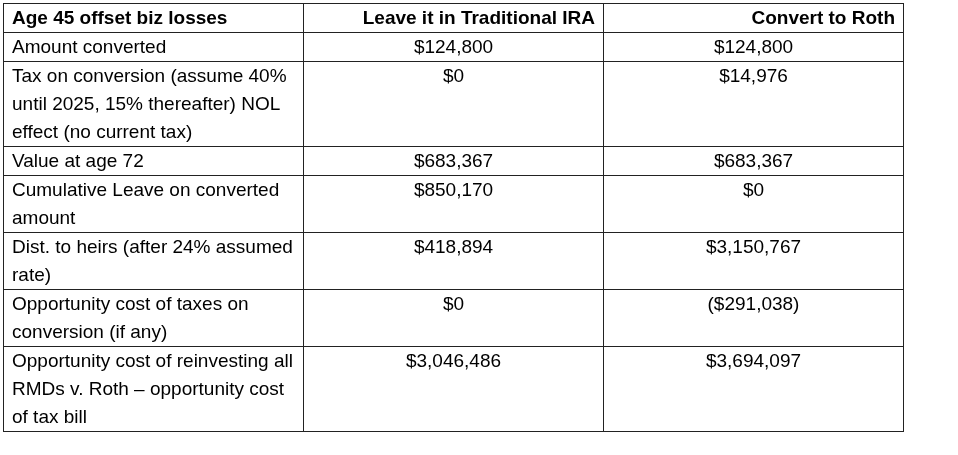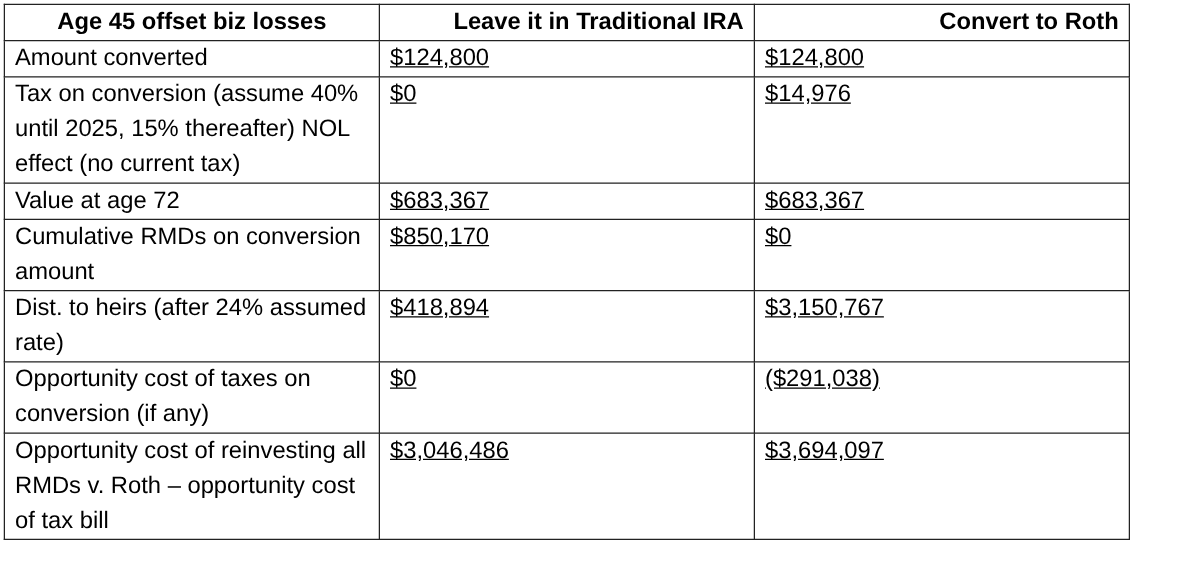--- a/index.html
+++ b/index.html
@@ -11,26 +11,26 @@
     font-size: 19px; color: #000;
     table-layout: fixed;
   }
   table.cmp td, table.cmp th {
     border: 1.5px solid #222;
     padding: 0 8px;
     line-height: 28px;
     vertical-align: top;
     font-weight: normal;
   }
-  table.cmp th { font-weight: bold; text-align: center; }
+  table.cmp th { font-weight: bold; text-align: left; }
   table.cmp th.c2, table.cmp th.c3 { text-align: right; padding-left: 10px; }
   .col1 { width: 300px; }
   .col2 { width: 300px; }
   .col3 { width: 300px; }
-  td.num { text-align: left; text-decoration: underline; }
+  td.num { text-align: center; }
 </style>
 </head>
 <body>
 
 <table class="cmp">
   <colgroup>
     <col class="col1">
       <col class="col2">
       <col class="col3">
   </colgroup>
@@ -51,21 +51,21 @@
       <td>Tax on conversion (assume 40% until 2025, 15% thereafter) NOL effect (no current tax)</td>
       <td class="num">$0</td>
       <td class="num">$14,976</td>
     </tr>
     <tr>
       <td>Value at age 72</td>
       <td class="num">$683,367</td>
       <td class="num">$683,367</td>
     </tr>
     <tr>
-      <td>Cumulative RMDs on conversion amount</td>
+      <td>Cumulative Leave on converted amount</td>
       <td class="num">$850,170</td>
       <td class="num">$0</td>
     </tr>
     <tr>
       <td>Dist. to heirs (after 24% assumed rate)</td>
       <td class="num">$418,894</td>
       <td class="num">$3,150,767</td>
     </tr>
     <tr>
       <td>Opportunity cost of taxes on conversion (if any)</td>

